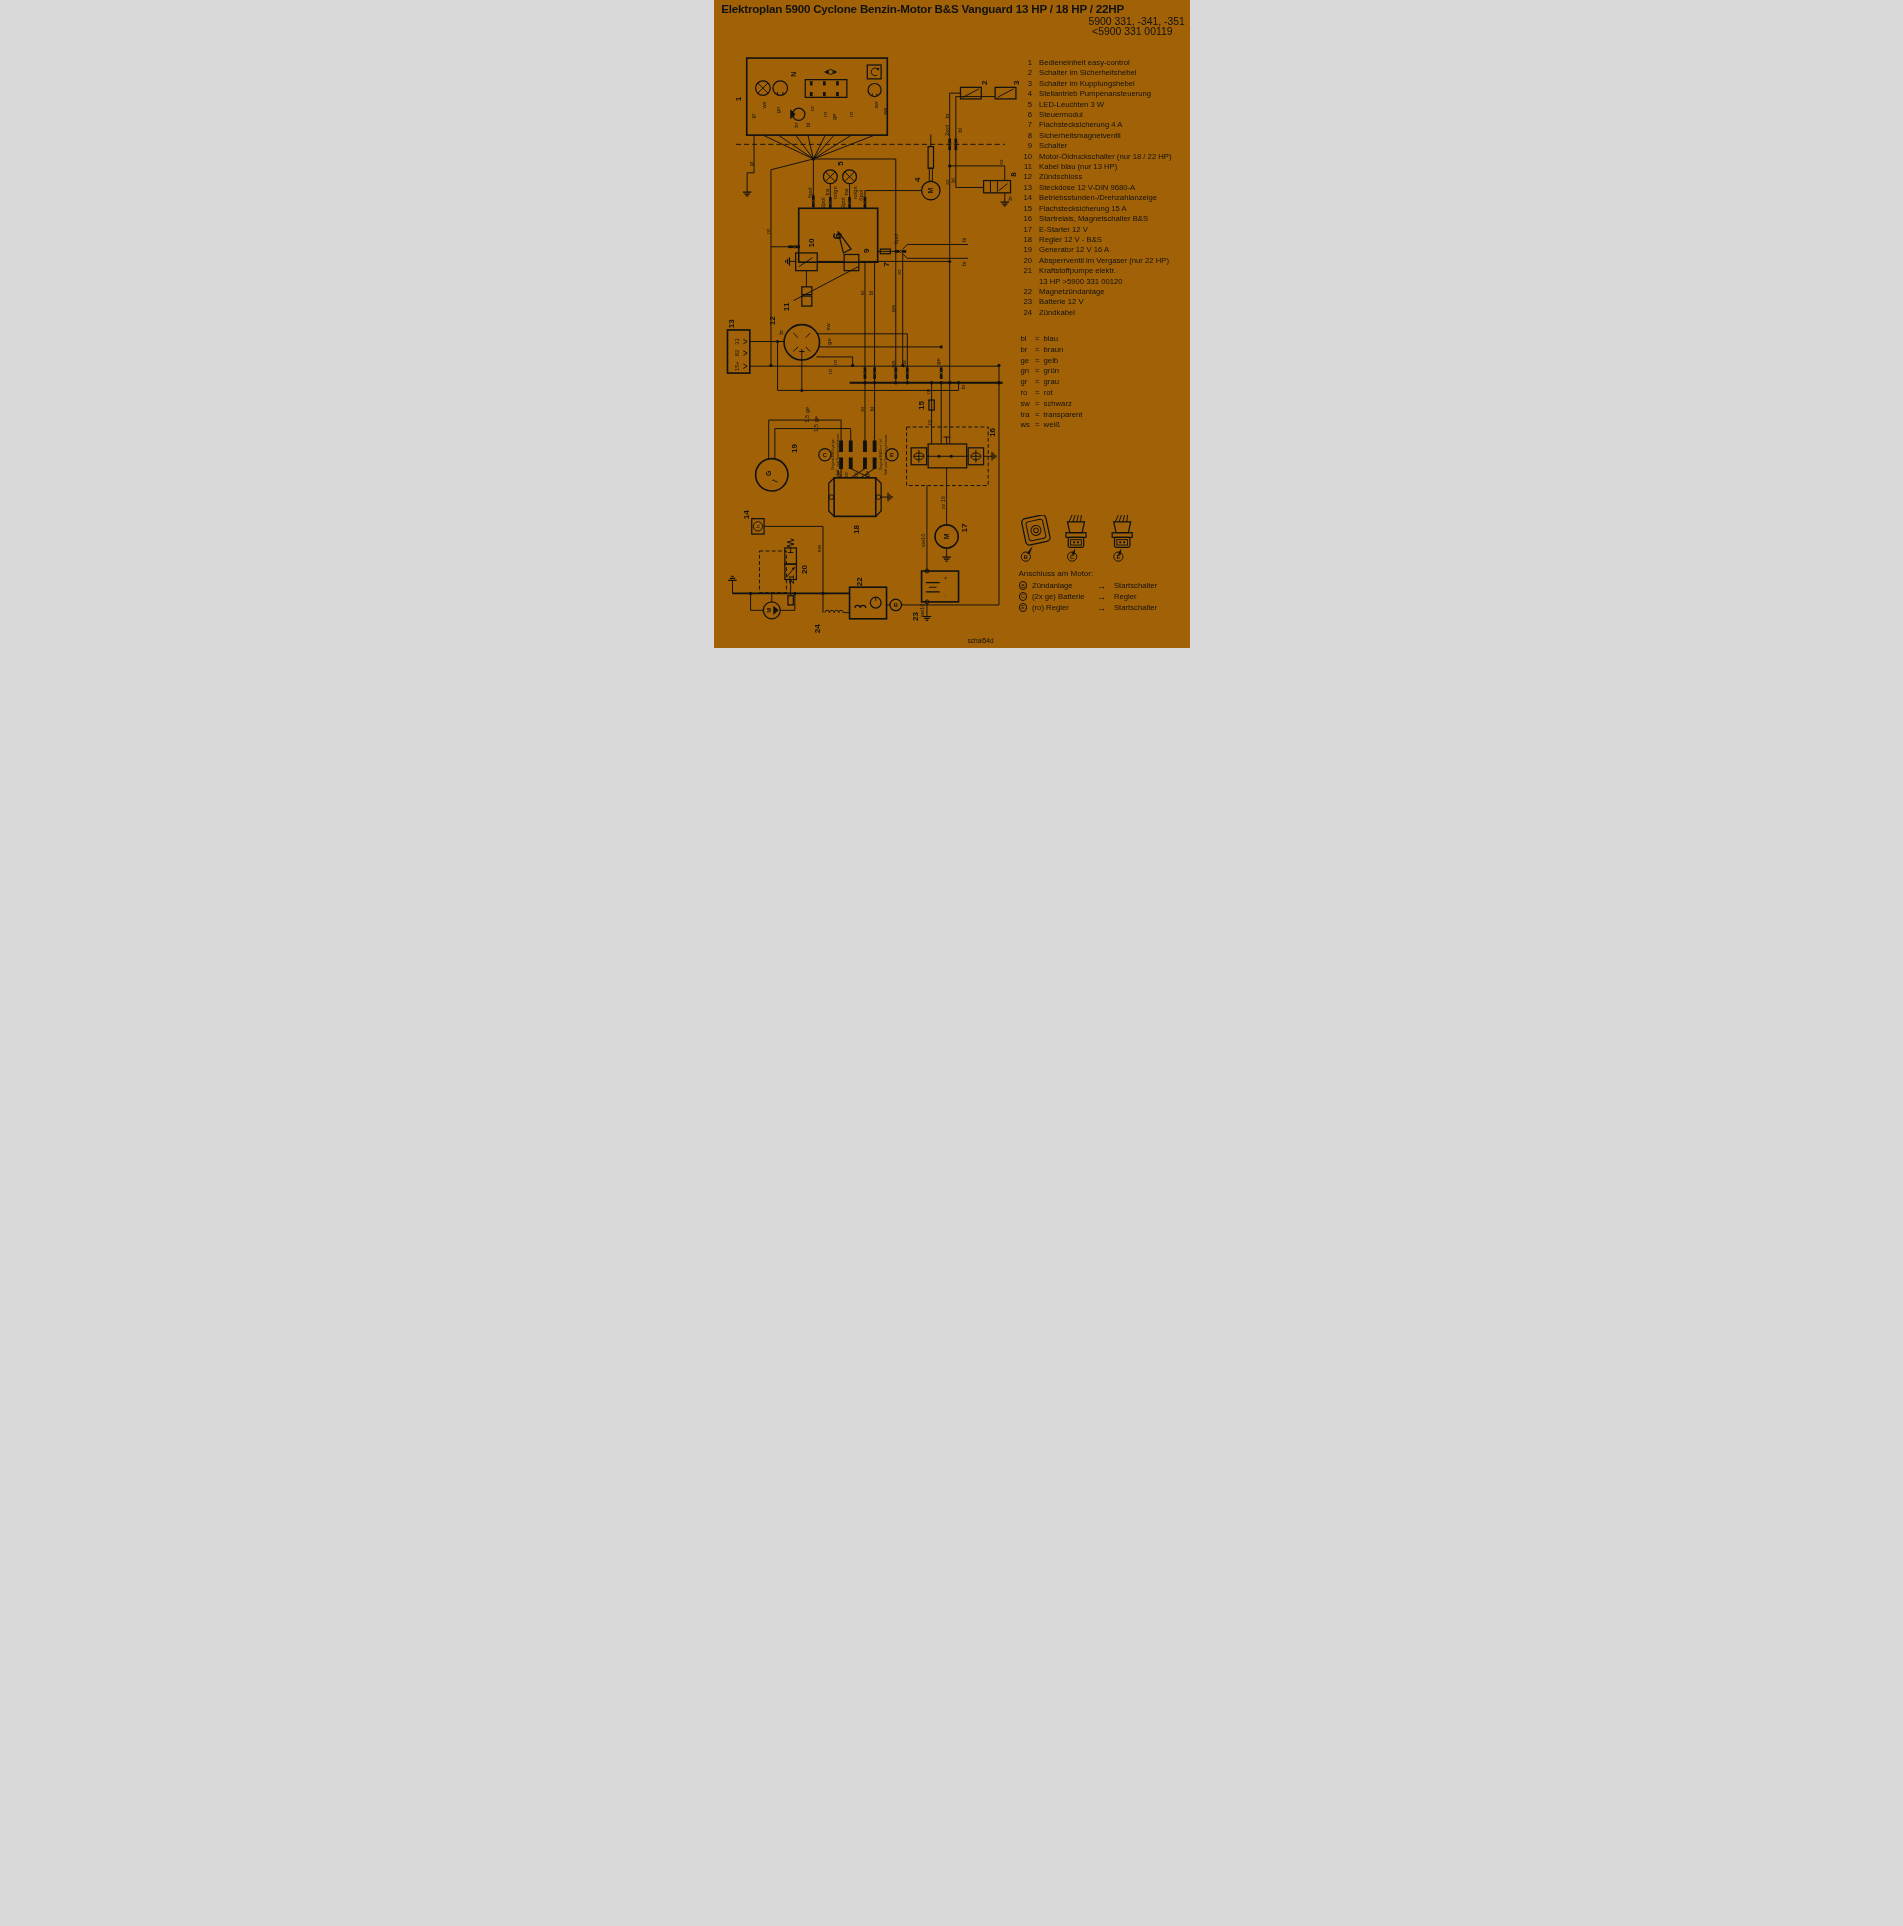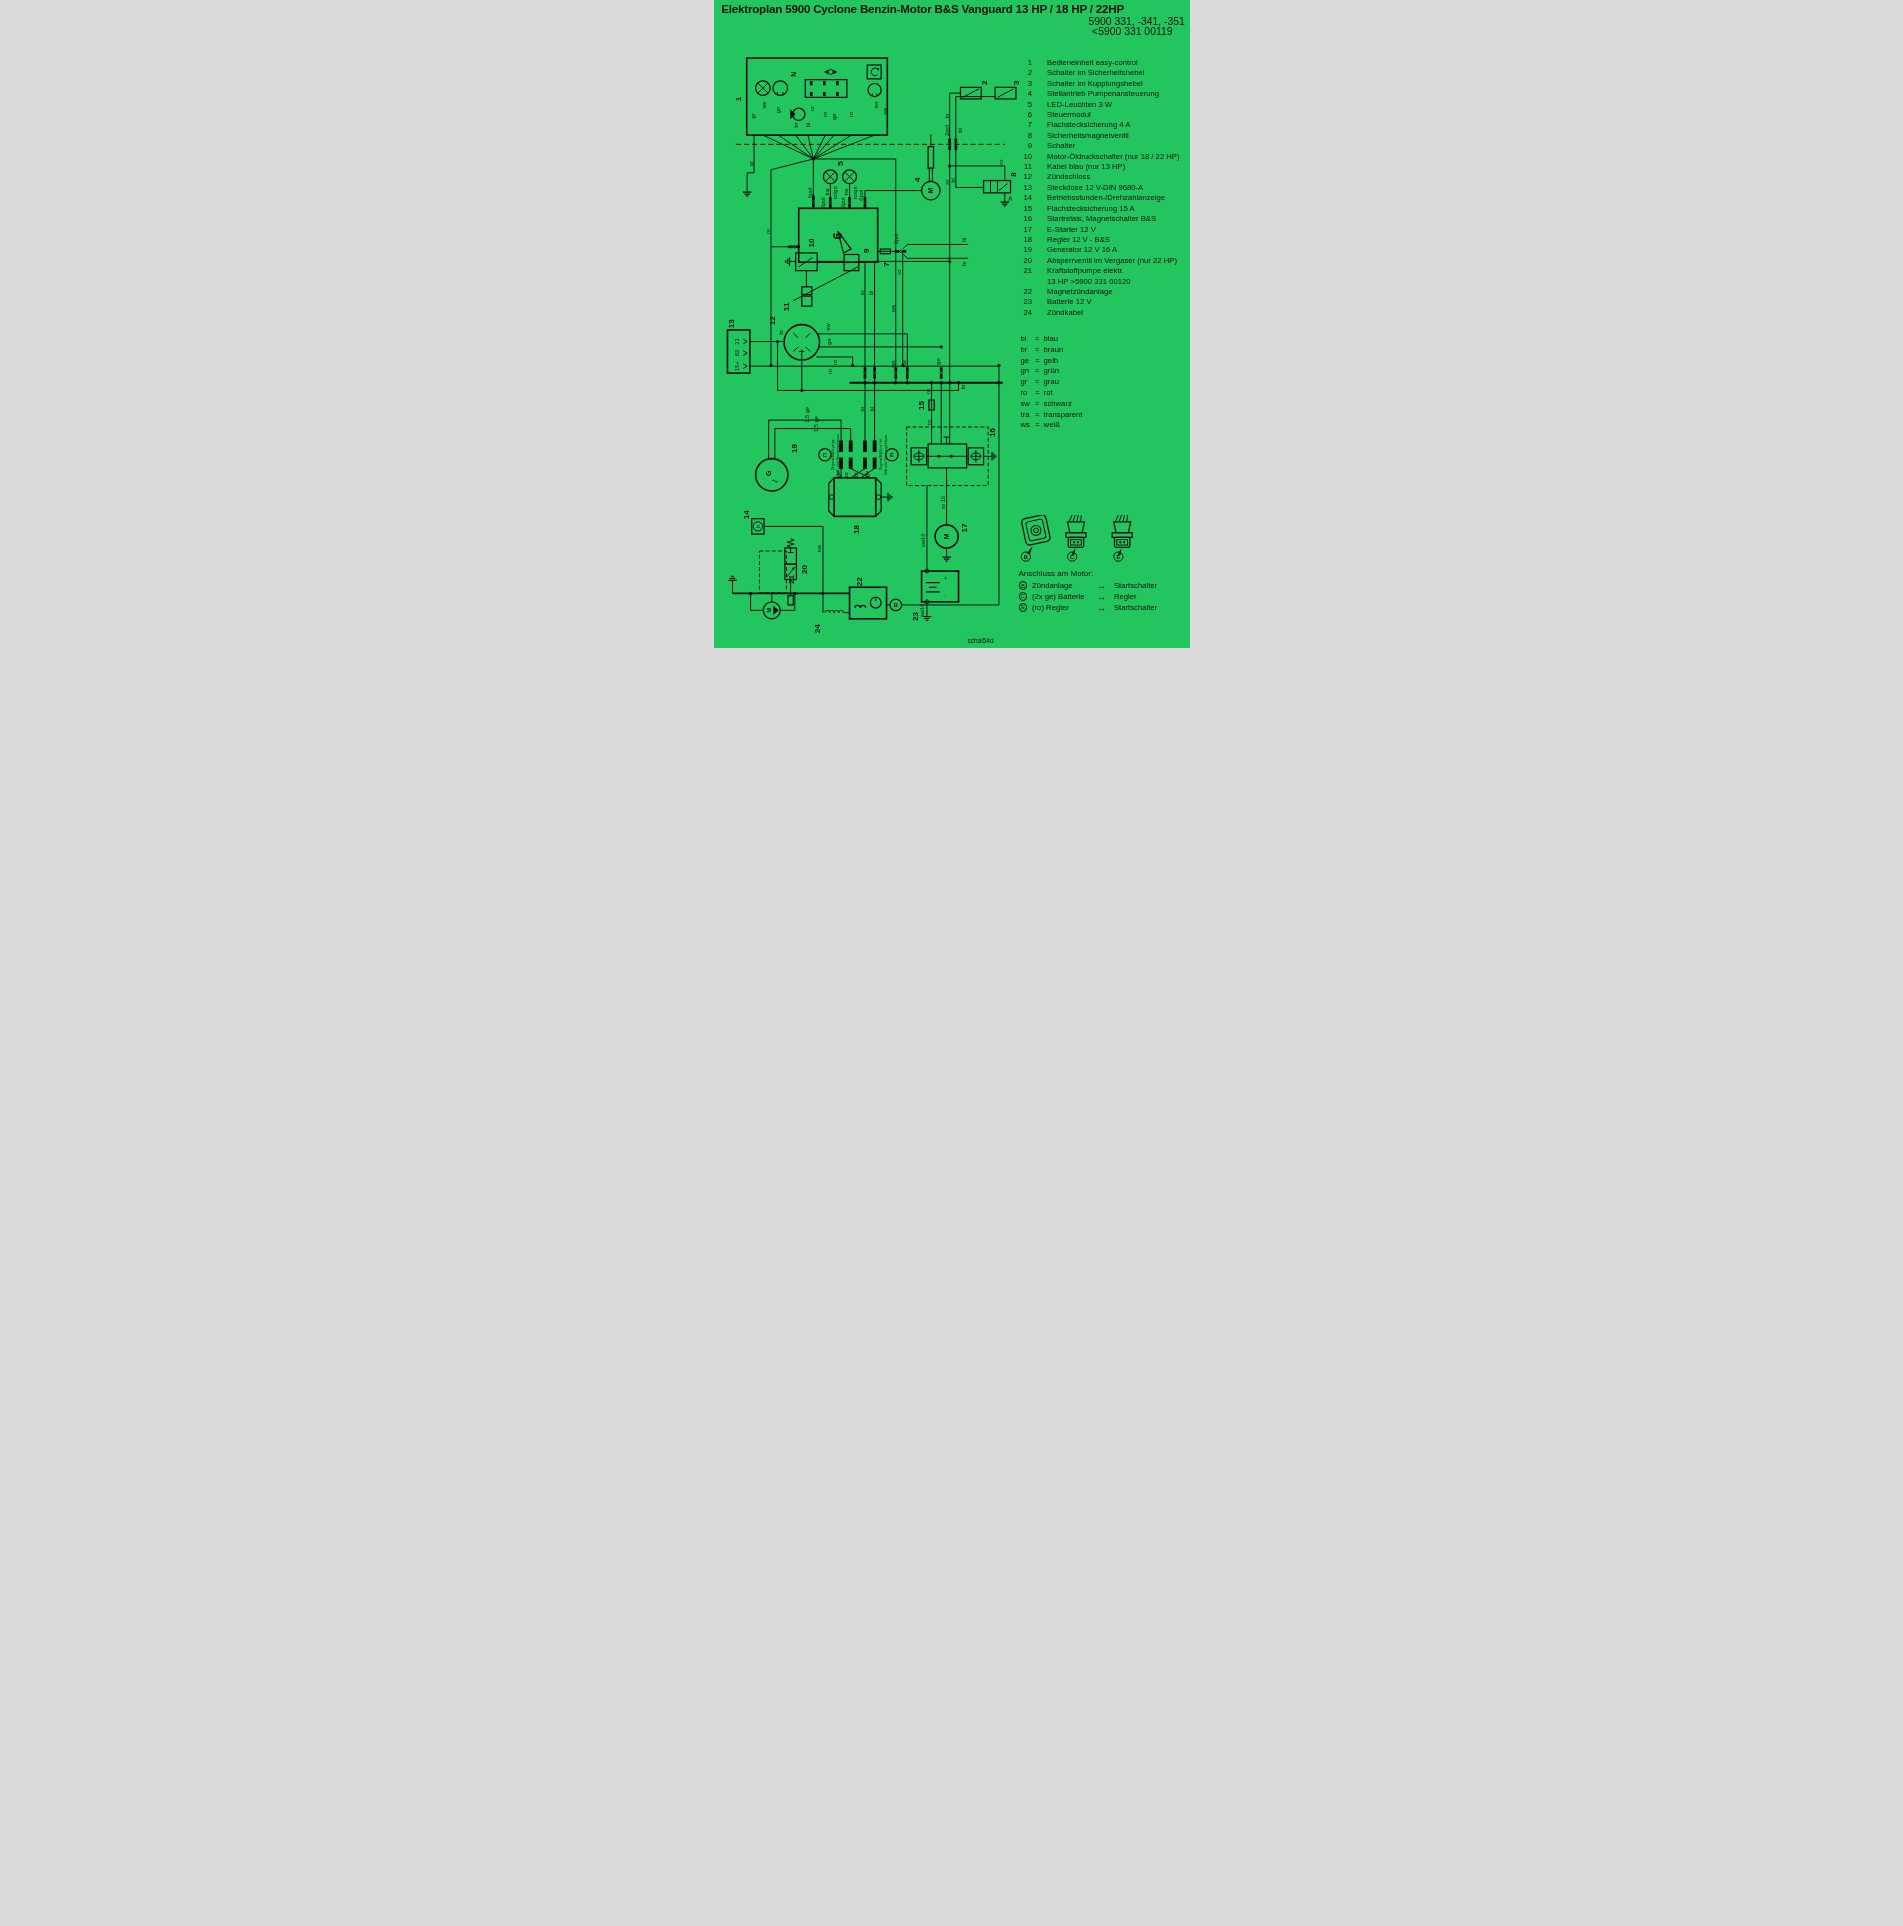--- a/index.html
+++ b/index.html
@@ -1,25 +1,25 @@
 <!DOCTYPE html>
 <html style="font-size:6.2px"><head>
 <meta charset="utf-8">
 <style>
 *{margin:0;padding:0;box-sizing:border-box}
 body{background:#d9d9d9}
-.page{position:relative;width:476px;height:648px;background:#22c55e;font-family:"Liberation Sans",sans-serif;color:#111;overflow:hidden;margin:0 auto}
+.page{position:relative;width:476px;height:648px;background:#a16207;font-family:"Liberation Sans",sans-serif;color:#111;overflow:hidden;margin:0 auto}
 .title{position:absolute;left:7.7px;top:2.3px;font-size:11.6px;font-weight:bold;letter-spacing:-0.2px;white-space:nowrap}
 .sub{position:absolute;font-size:10.4px;font-weight:normal;white-space:nowrap}
 .sub1{top:16px;right:4.6px}
 .sub2{top:26px;right:17px}
 .parts{position:absolute;left:307px;top:58px;font-size:7.7px}
 .prow{display:flex;line-height:10.4px}
 .pnum{width:11.6px;text-align:right;flex:none}
-.plbl{margin-left:15px;white-space:nowrap}
+.plbl{margin-left:7px;white-space:nowrap}
 .colors{position:absolute;left:307px;top:334px;font-size:7.7px}
 .crow{display:flex;line-height:10.8px}
 .cabbr{width:14.6px}
 .ceq{width:8.5px}
 .cname{white-space:nowrap}
 .connfig{position:absolute;left:304px;top:515px}
 .anschluss{position:absolute;left:305px;top:569px}
 .ahead{font-size:8px;font-weight:normal;margin-bottom:3.1px}
 .arow{display:flex;height:10.8px;font-size:7.7px}
 .akey{width:8.9px;height:8.9px;border:0.8px solid #111;border-radius:50%;font-size:5.4px;display:flex;align-items:center;justify-content:center;flex:none;margin-right:4.6px}

